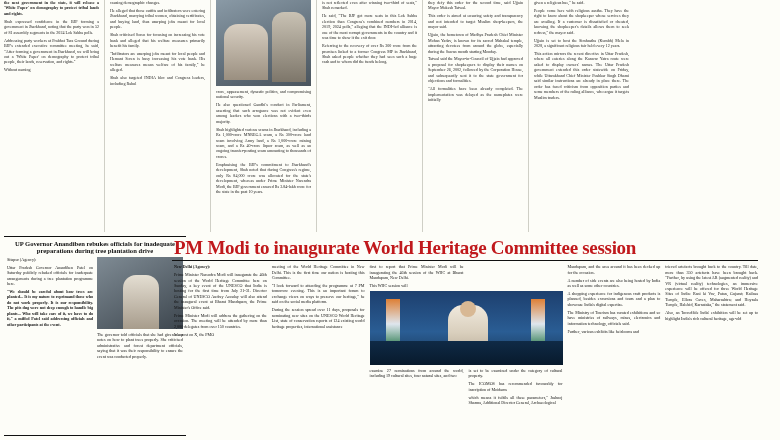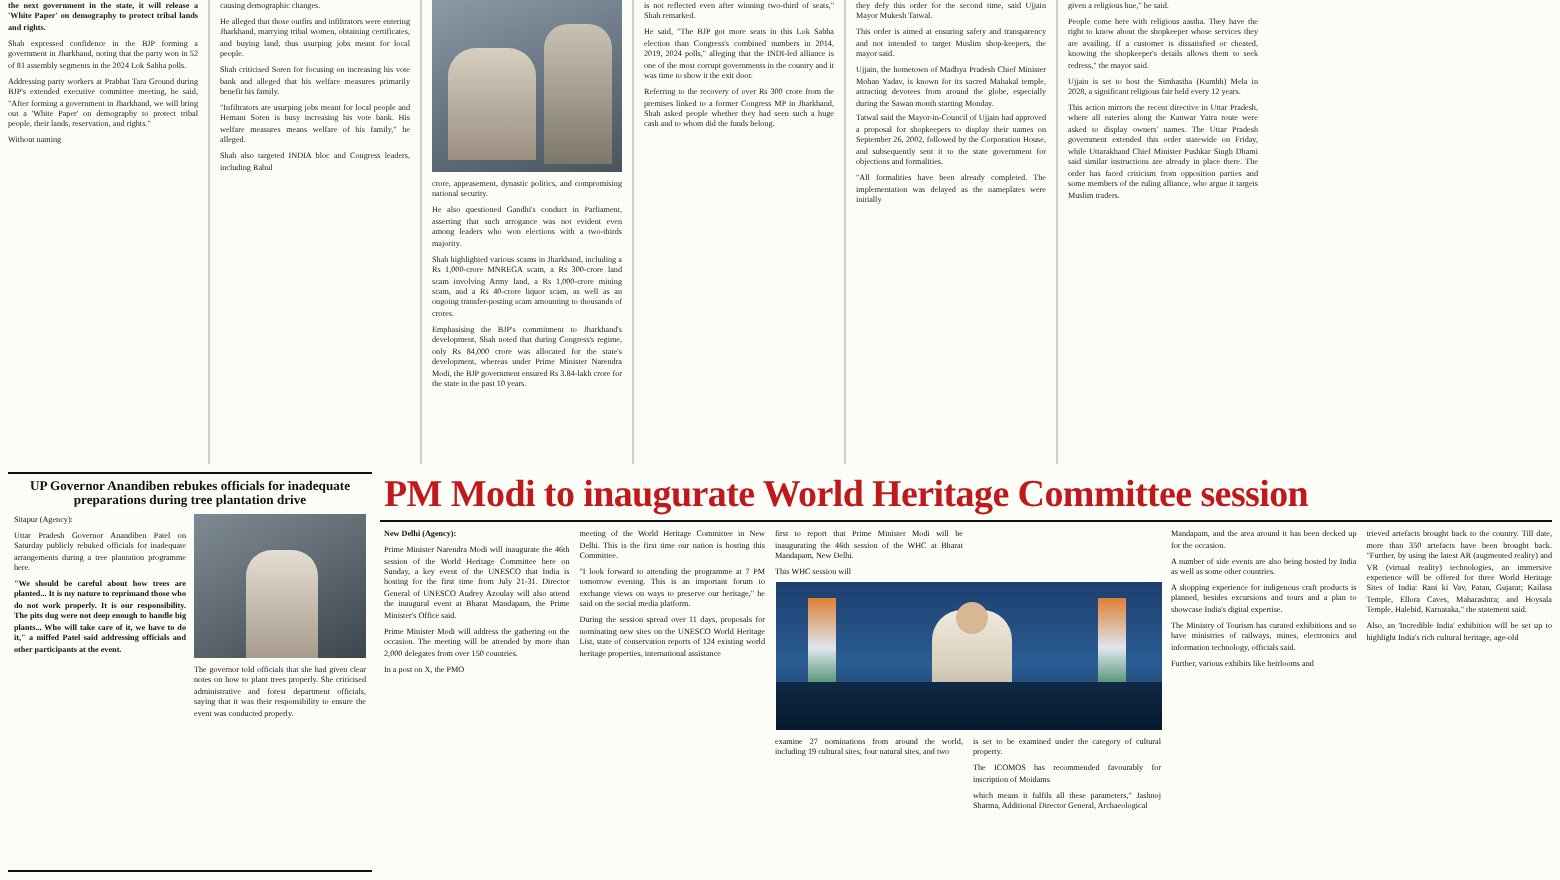--- a/index.html
+++ b/index.html
@@ -80,21 +80,21 @@
     position:relative;overflow:hidden;
   }
   .gov-photo:after{
     content:"";position:absolute;left:26px;top:18px;width:36px;height:54px;
     background:linear-gradient(180deg,#e4ded2,#a79c8c);border-radius:13px 13px 0 0;
   }
 
   
   .pm-story{
     position:absolute;
-    left:190px;top:236px;
+    left:172px;top:236px;
     width:586px;height:202px;
     box-sizing:border-box;
     overflow:hidden;
   }
   .pm-headline{
     font-size:19px;
     font-weight:bold;
     line-height:1;
     letter-spacing:-0.3px;
     color:#c0191c;

